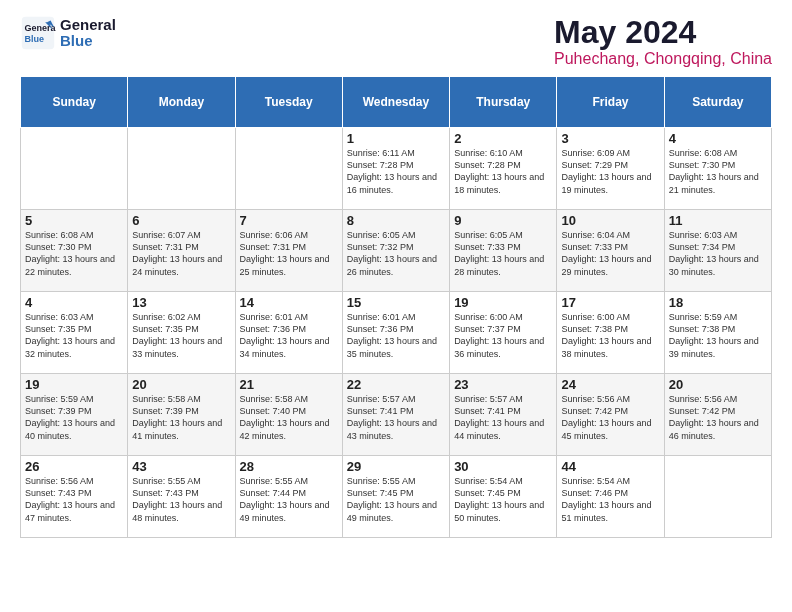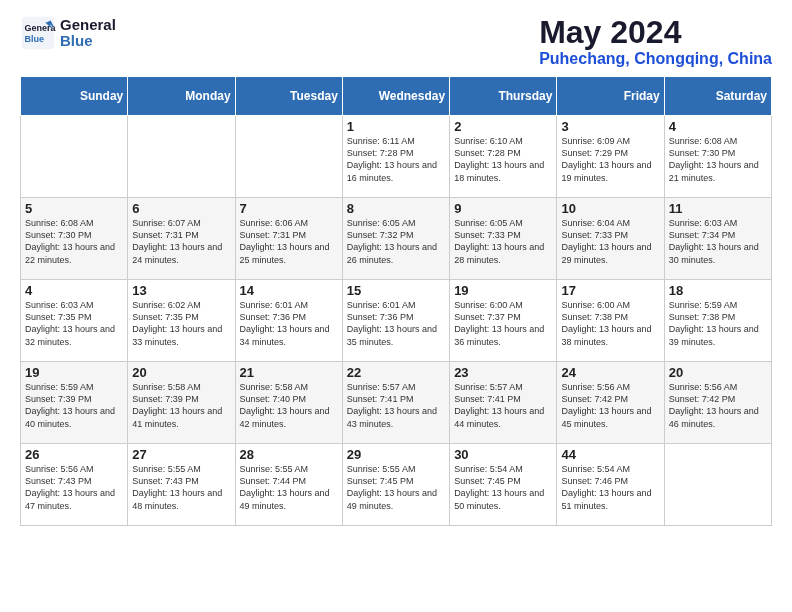--- a/index.html
+++ b/index.html
@@ -34,35 +34,35 @@
       text-align: left;
     }
     .month-title {
       font-size: 32px;
       font-weight: bold;
       color: #1a1a2e;
       line-height: 1.1;
     }
     .location-title {
       font-size: 16px;
-      color: #1d4ed8;
-      font-weight: bold;
+      color: #be185d;
+      font-weight: normal;
     }
     .calendar-table {
       width: 100%;
       border-collapse: collapse;
       table-layout: fixed;
     }
     .calendar-table thead tr th {
       background-color: #2e6db4;
       color: white;
       font-size: 12px;
       font-weight: bold;
-      padding: 12px 4px;
-      text-align: right;
+      padding: 18px 4px;
+      text-align: center;
       border: 1px solid #fff;
     }
     .calendar-table tbody tr td {
       border: 1px solid #ccc;
       vertical-align: top;
       padding: 3px 4px;
       font-size: 9.5px;
       color: #333;
       height: 82px;
       background: #fff;
@@ -235,21 +235,21 @@
             <span class="day-number">20</span>
             <div class="day-info">Sunrise: 5:56 AM<br>Sunset: 7:42 PM<br>Daylight: 13 hours and 46 minutes.</div>
           </td>
         </tr>
         <tr>
           <td>
             <span class="day-number">26</span>
             <div class="day-info">Sunrise: 5:56 AM<br>Sunset: 7:43 PM<br>Daylight: 13 hours and 47 minutes.</div>
           </td>
           <td>
-            <span class="day-number">27</span>
+            <span class="day-number">43</span>
             <div class="day-info">Sunrise: 5:55 AM<br>Sunset: 7:43 PM<br>Daylight: 13 hours and 48 minutes.</div>
           </td>
           <td>
             <span class="day-number">28</span>
             <div class="day-info">Sunrise: 5:55 AM<br>Sunset: 7:44 PM<br>Daylight: 13 hours and 49 minutes.</div>
           </td>
           <td>
             <span class="day-number">29</span>
             <div class="day-info">Sunrise: 5:55 AM<br>Sunset: 7:45 PM<br>Daylight: 13 hours and 49 minutes.</div>
           </td>

